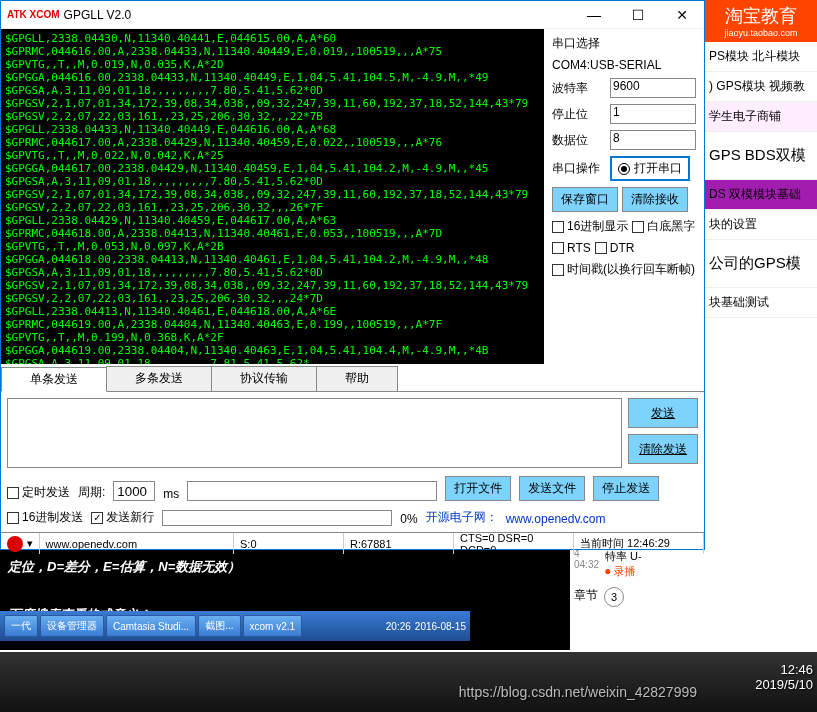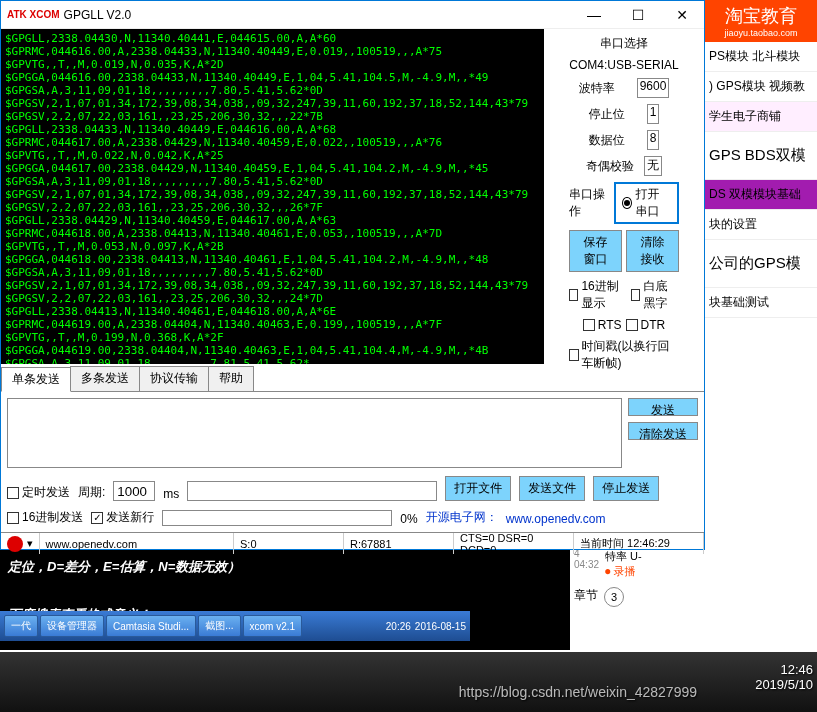--- a/index.html
+++ b/index.html
@@ -4,38 +4,38 @@
 <style>
 * { box-sizing: border-box; margin: 0; padding: 0; }
 body { font-family: "Microsoft YaHei", Arial, sans-serif; font-size: 12px; background: #fff; width: 817px; height: 712px; overflow: hidden; position: relative; }
 .window { position: absolute; left: 0; top: 0; width: 705px; height: 550px; border: 1px solid #0078d7; background: #fff; z-index: 10; }
 .titlebar { height: 28px; background: #fff; display: flex; align-items: center; padding-left: 6px; border-bottom: 1px solid #eee; }
 .titlebar .logo { color: #d00; font-weight: bold; font-size: 10px; line-height: 9px; margin-right: 4px; }
 .titlebar .title { flex: 1; font-size: 12px; }
 .titlebar .winbtn { width: 44px; height: 28px; display: flex; align-items: center; justify-content: center; font-size: 14px; cursor: pointer; }
 .main { display: flex; height: 335px; }
 .terminal { flex: 1; background: #000; color: #0f0; font-family: "Consolas", monospace; font-size: 11px; line-height: 13px; padding: 3px 4px; overflow: hidden; position: relative; white-space: pre; }
-.side { width: 160px; padding: 6px 25px; background: #fff; display: flex; flex-direction: column; gap: 6px; align-items: center; }
+.side { width: 160px; padding: 6px 8px; background: #fff; display: flex; flex-direction: column; gap: 6px; }
 .side-row { display: flex; align-items: center; gap: 4px; }
 .side-row label { width: 54px; }
 .side-row select, .side-row .combo { flex: 1; border: 1px solid #888; height: 20px; font-size: 12px; padding: 0 2px; background: #fff; }
 .side .radio-btn { border: 2px solid #0078d7; padding: 2px 6px; display: inline-flex; align-items: center; gap: 4px; cursor: pointer; }
 .side .radio-btn .circ { width: 12px; height: 12px; border: 1px solid #000; border-radius: 50%; display: flex; align-items: center; justify-content: center; }
 .side .radio-btn .circ .dot { width: 6px; height: 6px; background: #000; border-radius: 50%; }
 .btn { border: 1px solid #888; background: #7dd3fc; padding: 3px 8px; cursor: pointer; font-size: 12px; }
 .chk { display: flex; align-items: center; gap: 3px; }
 .chk .box { width: 12px; height: 12px; border: 1px solid #333; display: flex; align-items: center; justify-content: center; font-size: 10px; }
 .tabs { display: flex; border-bottom: 1px solid #888; margin-top: 2px; }
-.tab { padding: 3px 10px; border: 1px solid #888; border-bottom: none; margin-right: -1px; cursor: pointer; background: #f0f0f0; }
+.tab { padding: 3px 28px; border: 1px solid #888; border-bottom: none; margin-right: -1px; cursor: pointer; background: #f0f0f0; }
 .tab.active { border-bottom: 1px solid #fff; background: #fff; position: relative; top: 1px; }
 .send-area { padding: 6px; }
 .send-box { display: flex; gap: 6px; }
 .send-box textarea { flex: 1; height: 70px; border: 1px solid #888; resize: none; }
 .send-box .col { display: flex; flex-direction: column; gap: 6px; }
-.send-box .col .btn { width: 70px; height: 18px; }
+.send-box .col .btn { width: 70px; height: 30px; text-decoration: underline; }
 .opts { display: flex; align-items: flex-end; gap: 8px; margin-top: 8px; flex-wrap: wrap; }
 .opts input[type=text] { border: 1px solid #888; height: 20px; padding: 0 3px; }
 .progress { width: 230px; height: 16px; border: 1px solid #888; background: #fff; }
 .link { color: #0033cc; cursor: pointer; }
 .status { display: flex; border-top: 1px solid #888; height: 22px; align-items: center; font-size: 11px; }
 .status > div { border-right: 1px solid #ccc; padding: 0 6px; height: 100%; display: flex; align-items: center; }
 .status .reload { width: 16px; height: 16px; border-radius: 50%; background: #d00; display: inline-block; margin-right: 4px; }
 
 .bg-right { position: absolute; right: 0; top: 0; width: 112px; height: 712px; z-index: 1; }
 .taobao { background: #f40; color: #fff; text-align: center; padding: 4px; font-size: 18px; }
@@ -101,24 +101,20 @@
       </div>
       <div class="side-row">
         <label>停止位</label>
         <div class="combo">1</div>
       </div>
       <div class="side-row">
         <label>数据位</label>
         <div class="combo">8</div>
       </div>
       <div class="side-row">
-        <label>奇偶校验</label>
-        <div class="combo">无</div>
-      </div>
-      <div class="side-row">
         <label>串口操作</label>
         <div class="radio-btn">
           <span class="circ">
               <span class="dot"></span>
             </span>
           <span>打开串口</span>
         </div>
       </div>
       <div class="side-row">
         <button class="btn">保存窗口</button>

